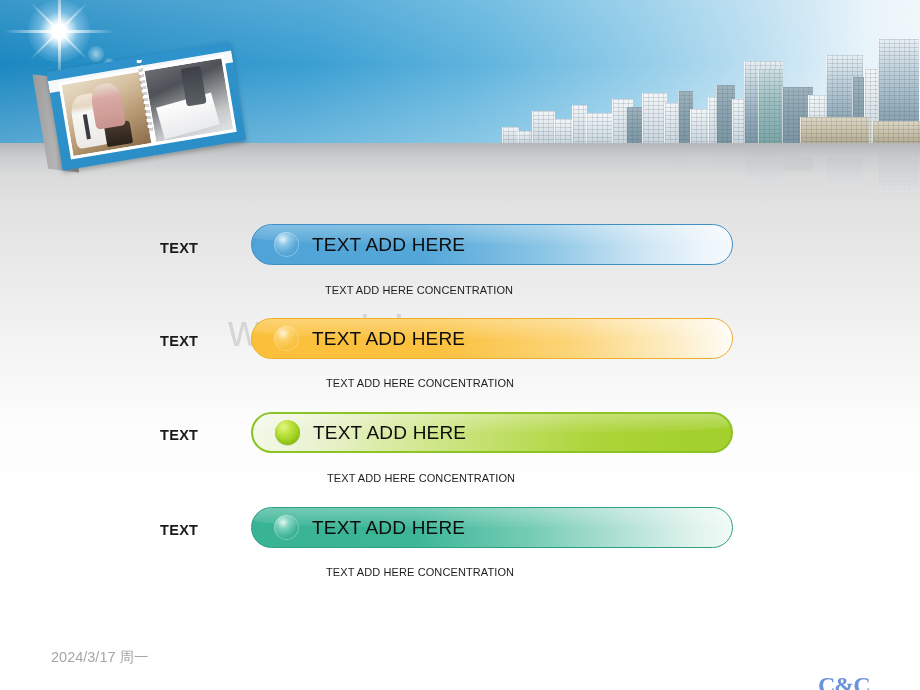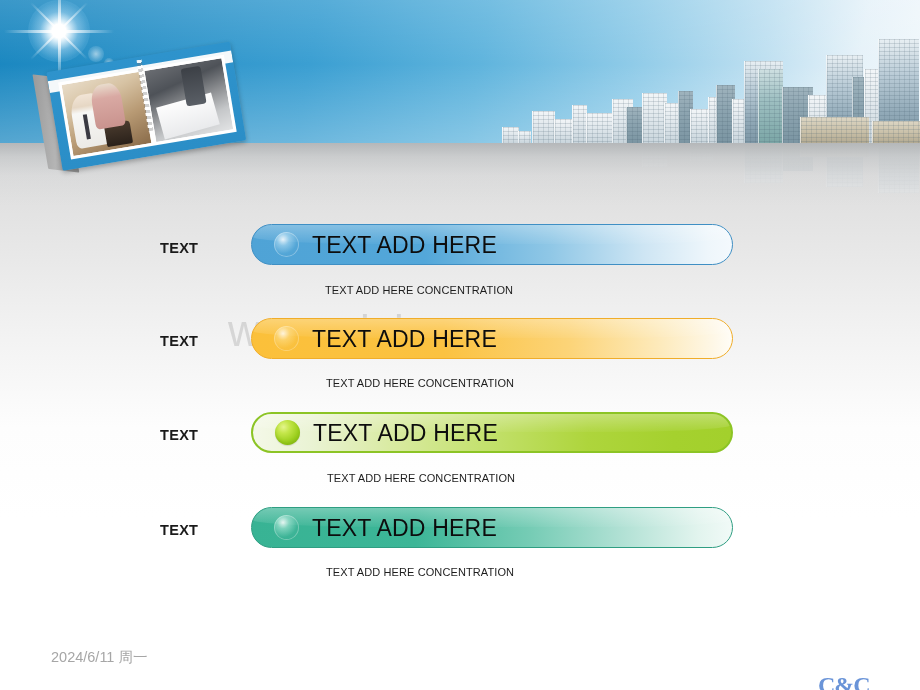--- a/index.html
+++ b/index.html
@@ -308,21 +308,21 @@
     position: absolute;
     left: 22px; top: 50%;
     width: 25px; height: 25px;
     margin-top: -12.5px;
     border-radius: 50%;
   }
   .bar-text {
     position: absolute;
     left: 60px; top: 50%;
     transform: translateY(-50%);
-    font-size: 23px;
+    font-size: 19px;
     color: #0d0d0d;
     letter-spacing: 0.2px;
     white-space: nowrap;
   }
   .row-sub {
     position: absolute;
     font-size: 11px;
     color: #1d1d1d;
     letter-spacing: 0.1px;
     white-space: nowrap;
@@ -506,16 +506,16 @@
       <div class="row-label" style="top:523px">TEXT</div>
       <div class="bar bar-teal" style="top:507px">
         <div class="bar-gloss"></div>
         <div class="bubble"></div>
         <div class="bar-text">TEXT ADD HERE</div>
       </div>
       <div class="row-sub" style="left:326px; top:566px">TEXT ADD HERE CONCENTRATION</div>
     </div>
   </div>
 
-  <div class="footer-date">2024/6/11 周一</div>
+  <div class="footer-date">2024/3/17 周一</div>
   <div class="logo">C&amp;C</div>
 
 </div>
 
 </body></html>

